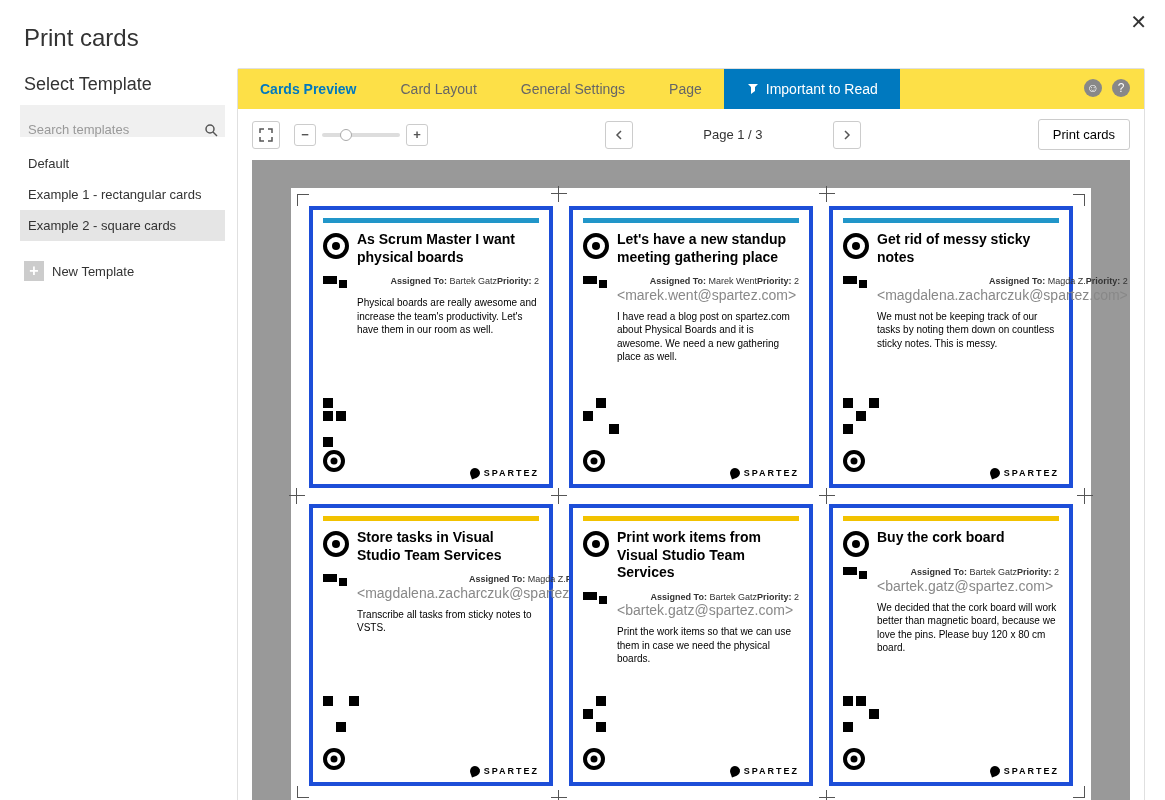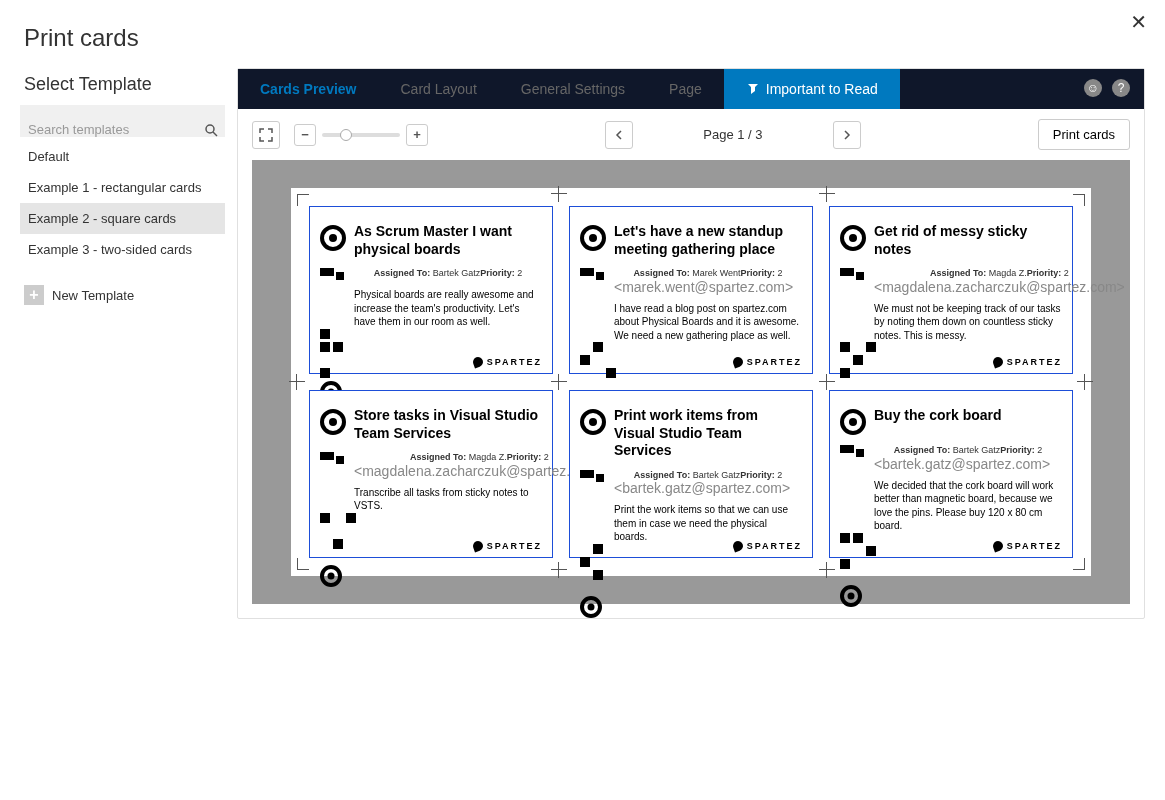--- a/index.html
+++ b/index.html
@@ -6,27 +6,27 @@
 body{font-family:-apple-system,BlinkMacSystemFont,"Segoe UI",Helvetica,Arial,sans-serif;font-size:13px;color:#333;background:#fff}
 .modal{width:1165px;height:800px;position:relative}
 .close-x{position:absolute;top:10px;right:18px;font-size:20px;color:#333;cursor:pointer;font-weight:300}
 .title{font-size:24px;font-weight:400;padding:24px 24px 12px 24px;color:#333}
 .content{display:flex;padding:4px 20px 20px 20px;gap:12px}
 .sidebar{width:205px;flex-shrink:0}
 .sidebar-title{font-size:18px;font-weight:400;padding:6px 0 10px 4px;color:#333}
 .search-wrap{background:#f0f0f0;display:flex;align-items:flex-end;padding:0 8px;height:32px}
 .search-input{flex:1;border:none;background:transparent;font-size:13px;color:#666;outline:none}
 .search-input::placeholder{color:#999}
-.tmpl-list{margin-top:4px}
+.tmpl-list{margin-top:11px}
 .tmpl-item{padding:8px 8px;font-size:13px;cursor:pointer;color:#333}
 .tmpl-item.selected{background:#e5e5e5}
 .new-tmpl{display:flex;align-items:center;gap:8px;margin-top:12px;padding:8px 4px;cursor:pointer}
 .plus-box{width:20px;height:20px;background:#ccc;color:#fff;display:flex;align-items:center;justify-content:center;font-weight:bold;font-size:16px;line-height:1}
 .main{flex:1;border:1px solid #e0e0e0;border-radius:2px}
-.tabs{display:flex;align-items:center;position:relative;background:#0f172a}
+.tabs{display:flex;align-items:center;position:relative;background:#fde047}
 .tab{padding:12px 22px;font-size:14px;color:#666;cursor:pointer;text-align:center}
 .tab.active{color:#0079bf;font-weight:600}
 .tab.highlight{background:#0079bf;color:#fff;display:flex;align-items:center;gap:6px}
 .tab-icons{position:absolute;right:14px;top:10px;display:flex;gap:10px;align-items:center}
 .icon-circle{width:18px;height:18px;border-radius:50%;background:#888;display:flex;align-items:center;justify-content:center;color:#fff;font-size:12px;cursor:pointer}
 .toolbar{display:flex;align-items:center;padding:10px 14px;gap:14px;font-size:13px}
 .btn-sq{width:28px;height:28px;border:1px solid #ccc;border-radius:3px;display:flex;align-items:center;justify-content:center;cursor:pointer;background:#fff;color:#555}
 .btn-sq.small{width:22px;height:22px;font-size:13px;font-weight:bold}
 .slider{width:78px;height:4px;background:#ddd;border-radius:2px;position:relative}
 .slider-thumb{width:12px;height:12px;background:#fff;border:1px solid #aaa;border-radius:50%;position:absolute;top:-4px;left:18px}
@@ -38,34 +38,34 @@
 .page{background:#fff;padding:18px 18px;display:grid;grid-template-columns:repeat(3,1fr);gap:16px;position:relative}
 .crop{position:absolute;width:12px;height:12px;border-color:#555}
 .crop.tl{top:6px;left:6px;border-top:1px solid #555;border-left:1px solid #555}
 .crop.tr{top:6px;right:6px;border-top:1px solid #555;border-right:1px solid #555}
 .crop.bl{bottom:6px;left:6px;border-bottom:1px solid #555;border-left:1px solid #555}
 .crop.br{bottom:6px;right:6px;border-bottom:1px solid #555;border-right:1px solid #555}
 .cross{position:absolute;width:16px;height:16px}
 .cross:before,.cross:after{content:"";position:absolute;background:#555}
 .cross:before{left:7px;top:0;width:1px;height:16px}
 .cross:after{top:7px;left:0;height:1px;width:16px}
-.card{border:1px solid #1d4ed8;width:244px;height:168px;padding:8px 10px;position:relative;display:flex;flex-direction:column;background:#fff}
+.card{border:4px solid #1d4ed8;width:244px;height:282px;padding:8px 10px;position:relative;display:flex;flex-direction:column;background:#fff}
 .bar{height:5px;margin-bottom:8px}
 .bar.blue{background:#2196c9}
 .bar.yellow{background:#f2c200}
 .card-head{display:flex;gap:8px;align-items:flex-start}
 .ring{width:26px;height:26px;border:4px solid #000;border-radius:50%;flex-shrink:0;position:relative;margin-top:2px}
 .ring:after{content:"";position:absolute;width:8px;height:8px;background:#000;border-radius:50%;top:50%;left:50%;transform:translate(-50%,-50%)}
 .card-title{font-size:14px;font-weight:700;line-height:1.25;color:#000;flex:1}
 .card-meta{display:flex;gap:8px;margin-top:10px}
 .meta-icon{width:26px;height:14px;flex-shrink:0;position:relative}
 .meta-icon:before{content:"";position:absolute;left:0;top:0;width:14px;height:8px;background:#000}
 .meta-icon:after{content:"";position:absolute;left:16px;top:4px;width:8px;height:8px;background:#000}
 .meta-txt{flex:1;font-size:9px;line-height:1.2}
-.meta-row{display:flex;justify-content:center}
+.meta-row{display:flex;justify-content:flex-end}
 .meta-email{color:#888;font-size:14px}
 .card-body{font-size:10px;line-height:1.35;margin-top:6px;margin-left:34px;color:#000}
 .qr{margin-top:auto;margin-bottom:4px}
 .qr-row{display:flex;gap:3px;margin-bottom:3px}
 .bk{background:#000}
 .sq{width:10px;height:10px}
 .ring-sm{width:22px;height:22px;border:4px solid #000;border-radius:50%;position:relative;margin-top:3px}
 .ring-sm:after{content:"";position:absolute;width:7px;height:7px;background:#000;border-radius:50%;top:50%;left:50%;transform:translate(-50%,-50%)}
 .brand{position:absolute;bottom:6px;right:10px;font-size:9px;letter-spacing:2px;color:#000;display:flex;align-items:center;gap:4px;font-weight:600}
 .brand-icon{width:10px;height:10px;background:#000;border-radius:50% 50% 50% 0;transform:rotate(-20deg)}
@@ -86,21 +86,20 @@
           <svg width="14" height="14" viewBox="0 0 14 14">
               <circle cx="6" cy="6" r="4" fill="none" stroke="#555" stroke-width="1.5"></circle>
               <line x1="9" y1="9" x2="13" y2="13" stroke="#555" stroke-width="1.5"></line>
             </svg>
         </span>
       </div>
       <div class="tmpl-list" id="tmpl-list">
           <div class="tmpl-item">Default</div>
           <div class="tmpl-item">Example 1 - rectangular cards</div>
           <div class="tmpl-item selected">Example 2 - square cards</div>
-          <div class="tmpl-item">Example 3 - two-sided cards</div>
         </div>
       <div class="new-tmpl">
         <div class="plus-box">+</div>
         <span>New Template</span>
       </div>
     </div>
     <div class="main">
       <div class="tabs" id="tabs">
         <div class="tab active">Cards Preview</div>
           <div class="tab">Card Layout</div>

